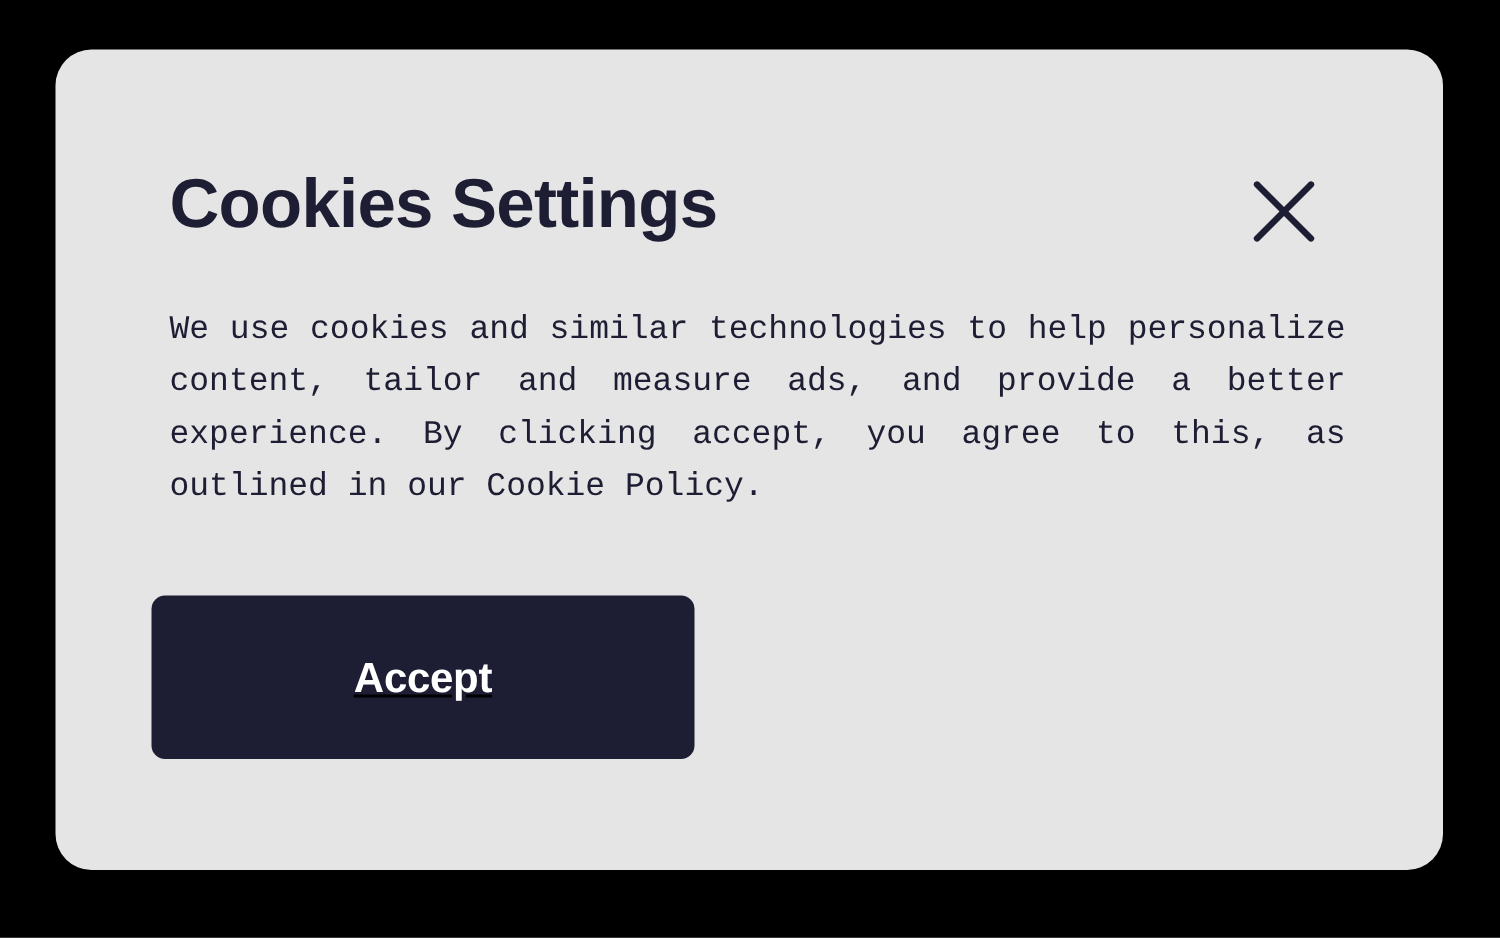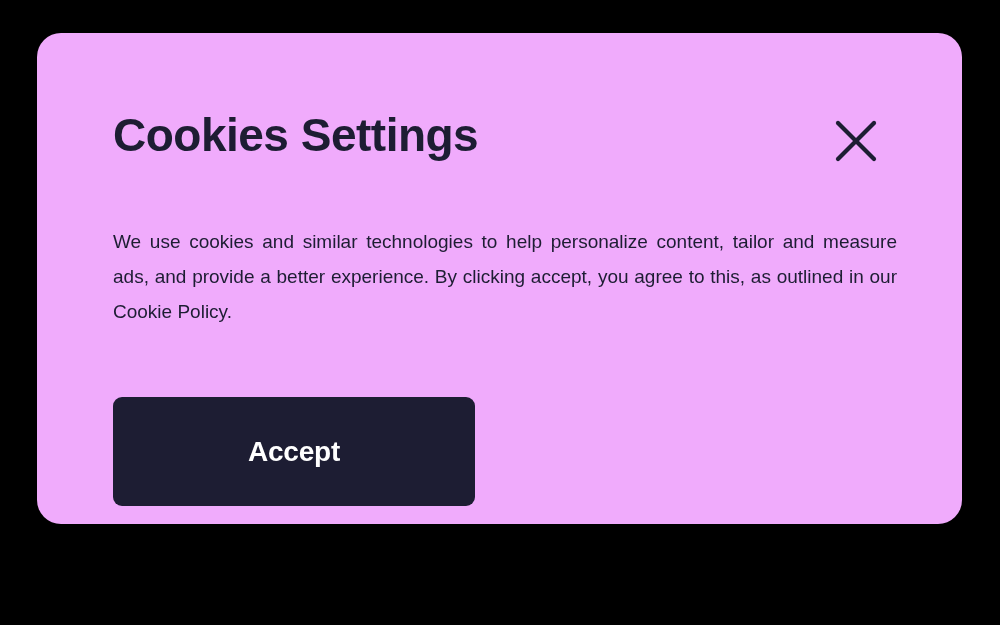--- a/index.html
+++ b/index.html
@@ -17,22 +17,22 @@
     position: relative;
     width: 1000px;
     height: 625px;
     background: #000000;
   }
   .cookie-card {
     position: absolute;
     left: 37px;
     top: 33px;
     width: 925px;
-    height: 491px;
-    background: #f0abfc;
+    height: 547px;
+    background: #e5e5e5;
     border-radius: 24px;
     box-sizing: border-box;
   }
   .card-header {
     position: absolute;
     left: 76px;
     top: 74px;
     right: 40px;
     display: flex;
     align-items: flex-start;
@@ -59,38 +59,40 @@
     align-items: center;
     justify-content: center;
     cursor: pointer;
   }
   .close-button svg {
     display: block;
   }
   .dialog-body {
     position: absolute;
     left: 76px;
-    top: 191px;
+    top: 169px;
     width: 784px;
-    font-size: 19px;
+    font-size: 22px;
     line-height: 35px;
     color: #1d1d33;
     text-align: justify;
     hyphens: auto;
+    font-family: Liberation Mono, monospace;
     -webkit-hyphens: auto;
   }
   .dialog-body p {
     margin: 0;
   }
   .dialog-actions {
     position: absolute;
-    left: 76px;
+    left: 64px;
     top: 364px;
     display: flex;
     gap: 68px;
+    text-decoration: underline;
   }
   .btn {
     width: 362px;
     height: 109px;
     border: none;
     border-radius: 9px;
     font-family: "Liberation Sans", sans-serif;
     font-size: 28px;
     font-weight: bold;
     letter-spacing: -0.2px;

